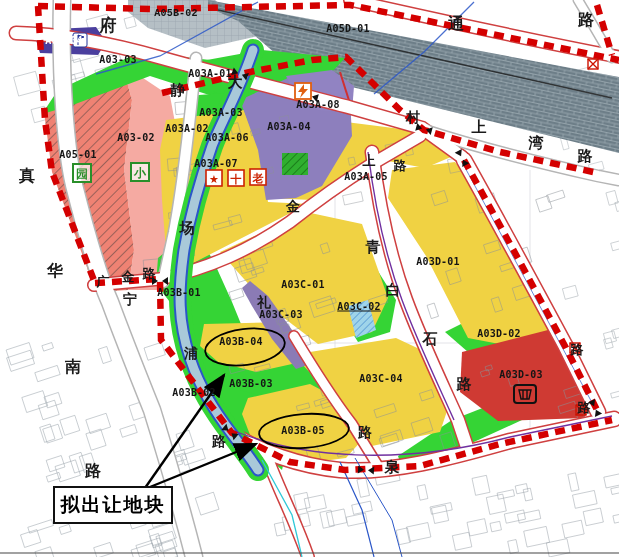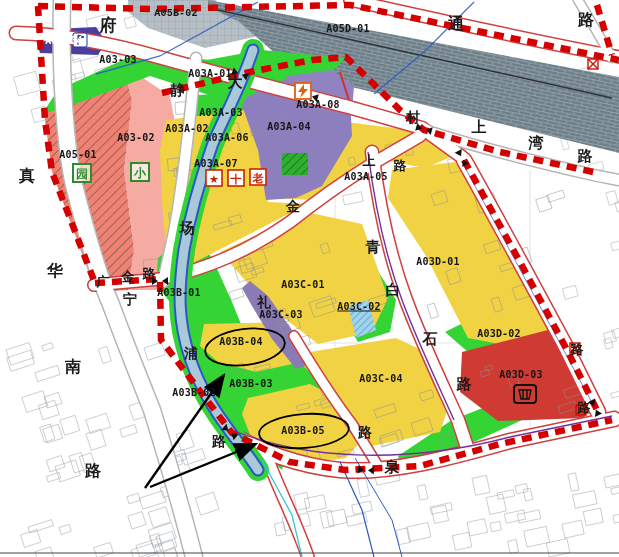--- a/index.html
+++ b/index.html
@@ -473,14 +473,17 @@
       <div class="rchar" style="left: 585px; top: 156px; font-size: 15px;">路</div>
       <div class="rchar" style="left: 413px; top: 118px; font-size: 14px;">村</div>
       <div class="rchar" style="left: 369px; top: 161px; font-size: 13px;">上</div>
       <div class="rchar" style="left: 400px; top: 166px; font-size: 13px;">路</div>
       <div class="rchar" style="left: 365px; top: 433px; font-size: 14px;">路</div>
       <div class="rchar" style="left: 392px; top: 467px; font-size: 15px;">泉</div>
       <div class="rchar" style="left: 577px; top: 350px; font-size: 13px;">路</div>
       <div class="rchar" style="left: 584px; top: 408px; font-size: 13px;">路</div>
     </div>
 
-
+<div class="callout">
+  <span>拟出让地块</span>
 </div>
 
+</div>
+
 </body></html>

